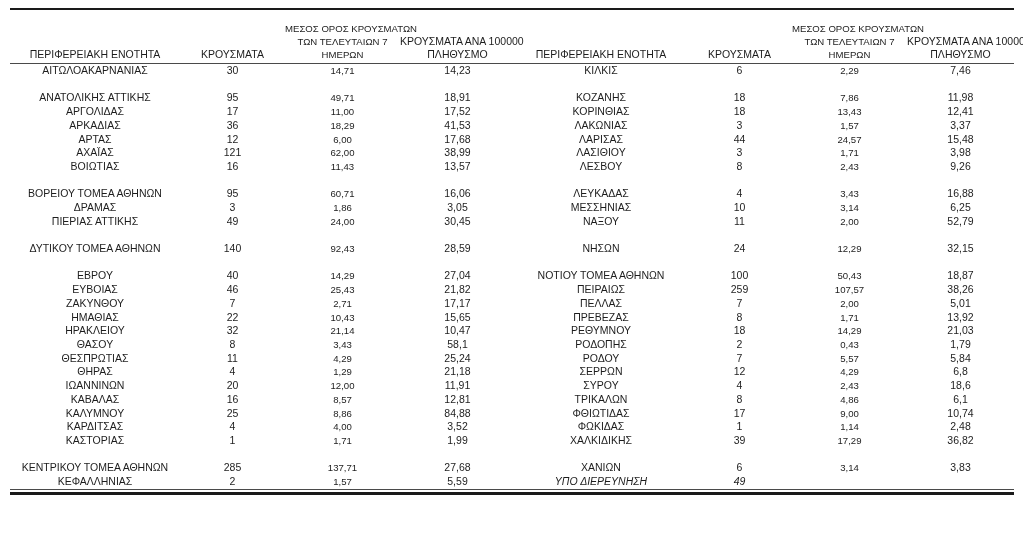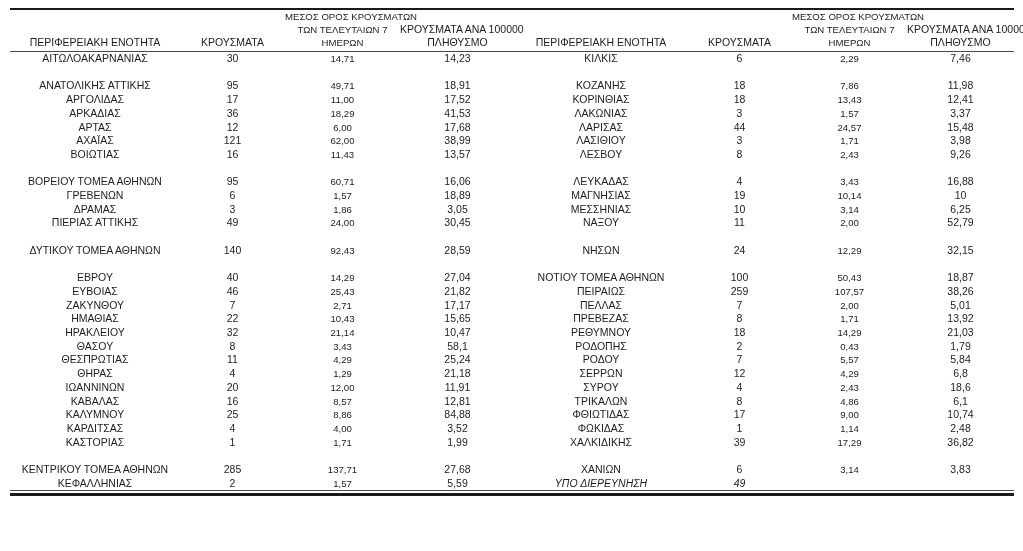--- a/index.html
+++ b/index.html
@@ -21,21 +21,21 @@
   table {
     width: 100%;
     border-collapse: collapse;
     table-layout: fixed;
   }
   thead td {
     vertical-align: bottom;
     text-align: center;
     font-size: 10.5px;
     line-height: 13px;
-    padding: 0 0 2px 0;
+    padding: 12px 0 2px 0;
     border-bottom: 1px solid var(--rule-thin, #4a4a4a);
     white-space: nowrap;
   }
   thead td span { display: block; }
   tbody td {
     text-align: center;
     font-size: 10.5px;
     height: 13.7px;
     line-height: 13.7px;
     padding: 0;
@@ -188,30 +188,20 @@
           <td>ΒΟΡΕΙΟΥ ΤΟΜΕΑ ΑΘΗΝΩΝ</td>
           <td>95</td>
           <td>60,71</td>
           <td>16,06</td>
           <td>ΛΕΥΚΑΔΑΣ</td>
           <td>4</td>
           <td>3,43</td>
           <td>16,88</td>
         </tr>
         <tr>
-          <td>ΓΡΕΒΕΝΩΝ</td>
-          <td>6</td>
-          <td>1,57</td>
-          <td>18,89</td>
-          <td>ΜΑΓΝΗΣΙΑΣ</td>
-          <td>19</td>
-          <td>10,14</td>
-          <td>10</td>
-        </tr>
-        <tr>
           <td>ΔΡΑΜΑΣ</td>
           <td>3</td>
           <td>1,86</td>
           <td>3,05</td>
           <td>ΜΕΣΣΗΝΙΑΣ</td>
           <td>10</td>
           <td>3,14</td>
           <td>6,25</td>
         </tr>
         <tr>

